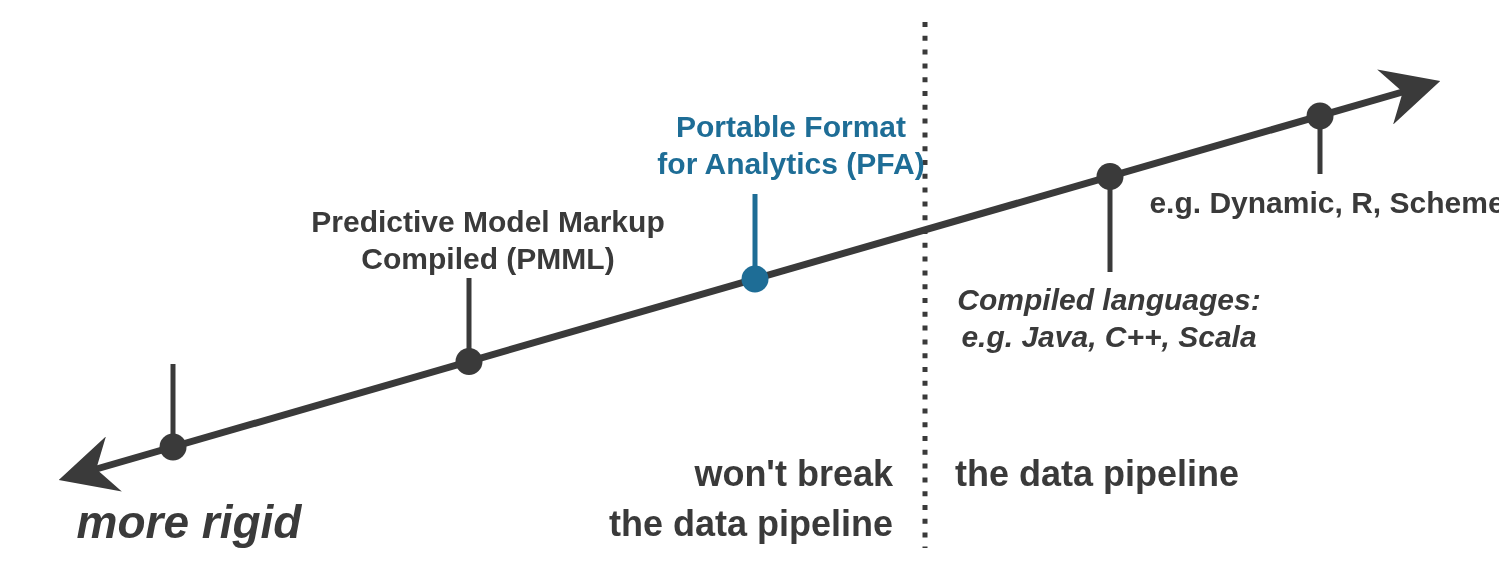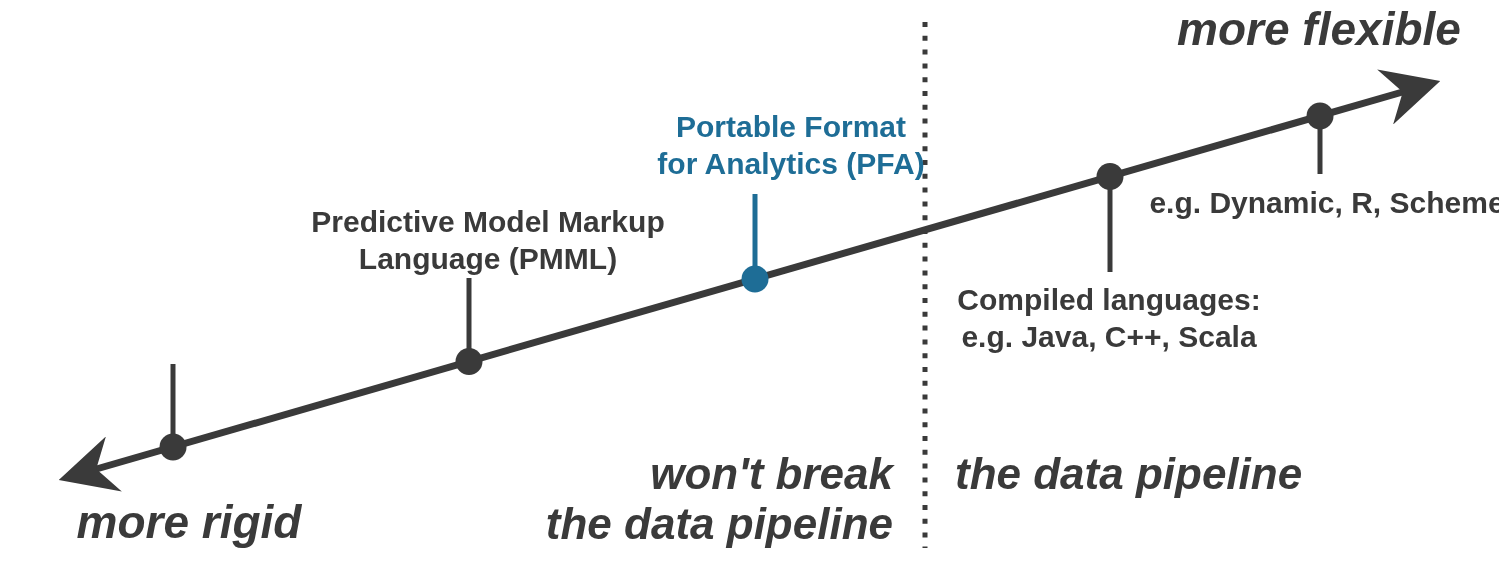--- a/index.html
+++ b/index.html
@@ -36,23 +36,22 @@
     transform: translateX(-50%);
   }
   .point-label.accent { color: var(--accent); margin-left: 36px; }
   .axis-label {
     font-size: 46px;
     line-height: 52px;
     font-style: italic;
     transform: translateX(-50%);
   }
   .pipeline-note {
-    font-size: 44px;
+    font-size: 36px;
     line-height: 50px;
-    font-style: italic;
   }
   .pipeline-note.left-note { text-align: right; }
   .pipeline-note.right-note { text-align: left; }
 </style>
 </head>
 <body>
 
 <div class="diagram-canvas">
 
   <svg viewBox="0 0 1499 564" aria-hidden="true">
@@ -75,33 +74,30 @@
     <circle cx="173" cy="447" r="13.5" fill="var(--ink)"></circle>
     <circle cx="469" cy="361.5" r="13.5" fill="var(--ink)"></circle>
     <circle cx="755" cy="279" r="13.5" fill="var(--accent)"></circle>
     <circle cx="1110" cy="176.5" r="13.5" fill="var(--ink)"></circle>
     <circle cx="1320" cy="116" r="13.5" fill="var(--ink)"></circle>
   </svg>
 
   <div class="lbl axis-label" style="left:189px; top:496px;font-style:italic;">
     <span>more rigid</span>
   </div>
-  <div class="lbl axis-label" style="left:1319px; top:3px;">
-    <span>more flexible</span>
-  </div>
 
   <div class="lbl point-label" style="left:488px; top:203px;">
     <span>Predictive Model Markup</span>
-    <span>Language (PMML)</span>
+    <span>Compiled (PMML)</span>
   </div>
   <div class="lbl point-label accent" style="left:755px; top:108px;">
     <span>Portable Format</span>
     <span>for Analytics (PFA)</span>
   </div>
-  <div class="lbl point-label" style="left:1109px; top:281px;">
+  <div class="lbl point-label" style="left:1109px; top:281px;font-style:italic;">
     <span>Compiled languages:</span>
     <span>e.g. Java, C++, Scala</span>
   </div>
   <div class="lbl point-label" style="left:1327px; top:184px;">
     <span>e.g. Dynamic, R, Scheme</span>
   </div>
 
   <div class="lbl pipeline-note left-note" style="right:606px; top:449px;">
     <span>won't break</span>
     <span>the data pipeline</span>

